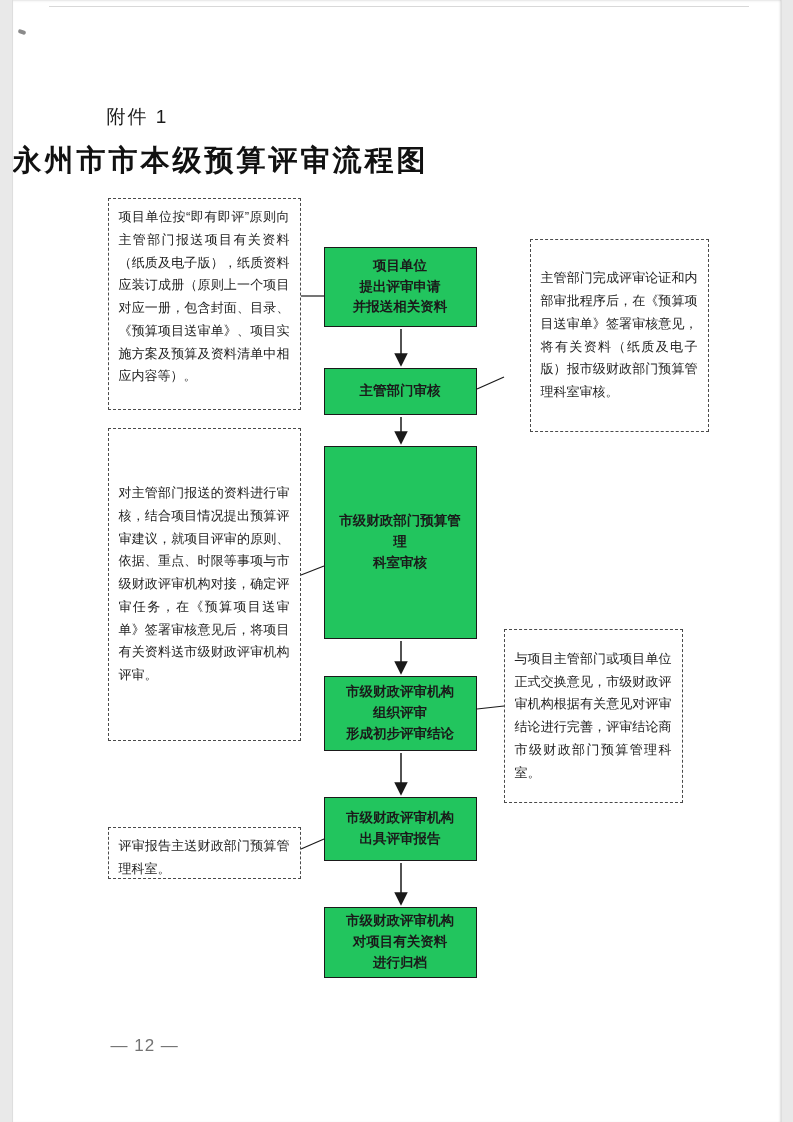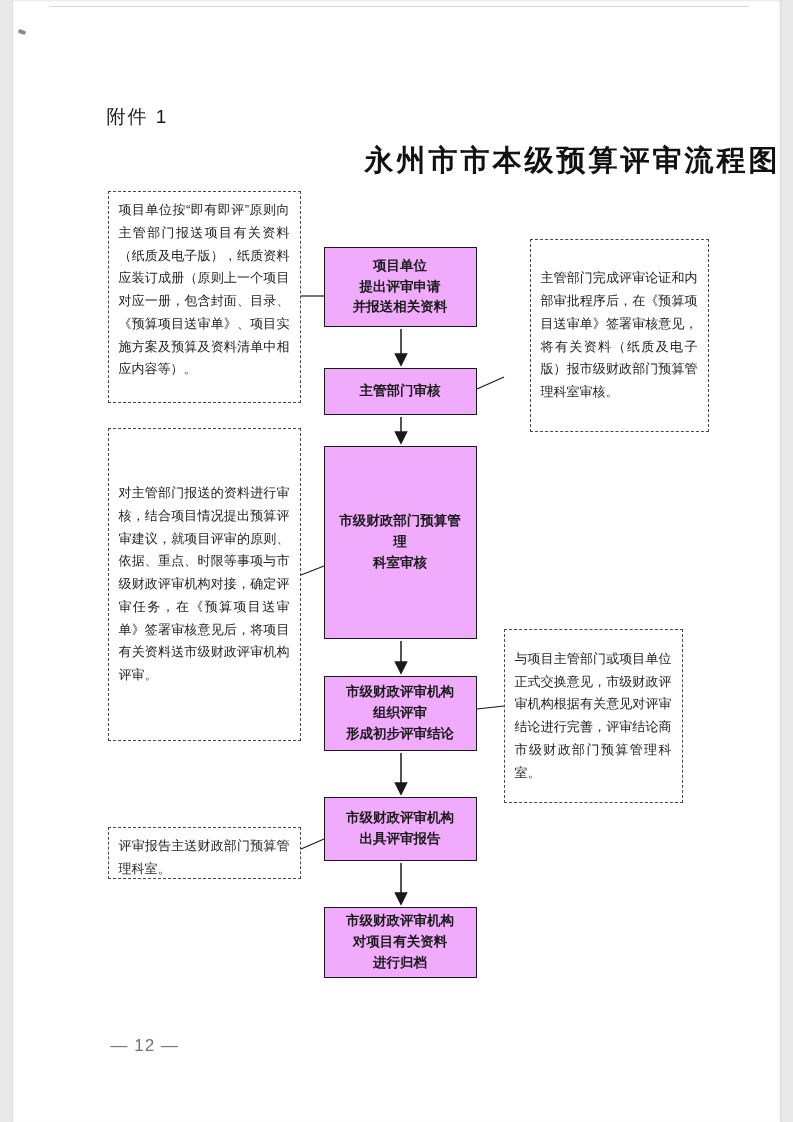--- a/index.html
+++ b/index.html
@@ -6,42 +6,42 @@
   .page{
     position:relative;width:768px;height:1122px;background:#ffffff;
     margin:0 auto;overflow:hidden;color:#1a1a1a;
     outline:1px solid #dedede;
     box-shadow:inset -2px 0 3px -2px #bbb, inset 0 2px 3px -2px #ccc;
   }
   .scan-edge-top{position:absolute;top:6px;left:36px;width:700px;height:1px;background:#d8d8d8;}
   .scan-speck{position:absolute;left:5px;top:30px;width:8px;height:4px;background:#8a8a8a;border-radius:2px;transform:rotate(20deg);}
   .attachment{position:absolute;left:94px;top:104px;font-size:19px;letter-spacing:2px;}
   .title{
-    position:absolute;left:0;top:141px;width:100%;text-align:right;
+    position:absolute;left:0;top:141px;width:100%;text-align:left;
     font-size:29px;font-weight:bold;letter-spacing:3px;color:#111;
   }
   .fbox{
     position:absolute;left:311px;width:153px;box-sizing:border-box;
-    border:1.5px solid #1a1a1a;background:#f0abfc;
+    border:1.5px solid #1a1a1a;background:#22c55e;
     display:flex;align-items:center;justify-content:center;
     text-align:center;font-weight:bold;font-size:13.5px;line-height:1.55;
     white-space:pre-line;padding:2px 10px;
   }
   .fbox-1{top:247px;height:80px;}
   .fbox-2{top:368px;height:47px;}
   .fbox-3{top:446px;height:193px;text-align:center;}
   .fbox-4{top:676px;height:75px;}
   .fbox-5{top:797px;height:64px;}
   .fbox-6{top:907px;height:71px;}
   .note{
     position:absolute;box-sizing:border-box;border:1px dashed #4a4a4a;background:#fff;
     font-size:13px;line-height:1.75;text-align:justify;padding:7px 10px;color:#222;
   }
   .note-center{display:flex;align-items:center;}
-  .note-l1{left:95px;top:191px;width:193px;height:212px;}
+  .note-l1{left:95px;top:198px;width:193px;height:212px;}
   .note-l2{left:95px;top:428px;width:193px;height:313px;}
   .note-l3{left:95px;top:827px;width:193px;height:52px;}
   .note-r1{left:517px;top:239px;width:179px;height:193px;}
   .note-r2{left:491px;top:629px;width:179px;height:174px;}
   .connectors{position:absolute;left:0;top:0;width:793px;height:1122px;pointer-events:none;}
   .page-number{position:absolute;left:98px;top:1036px;font-size:17px;letter-spacing:1px;font-family:Liberation Sans, sans-serif;color:#737373;}
 </style>
 </head>
 <body>
 

